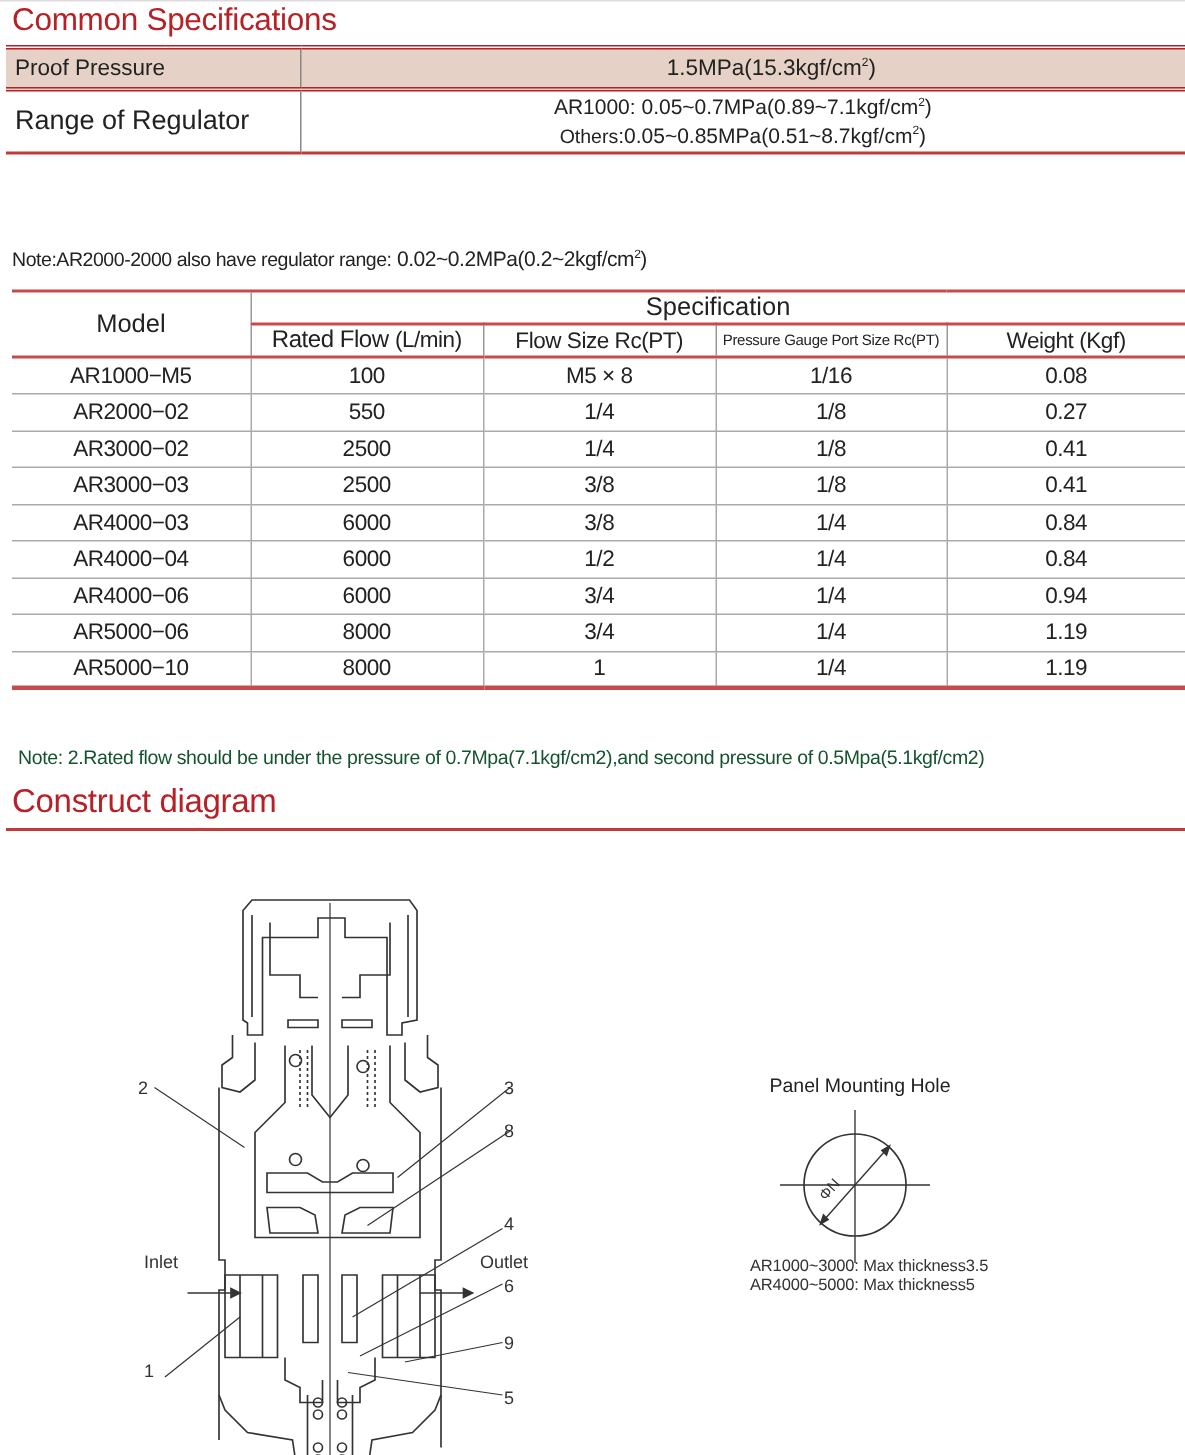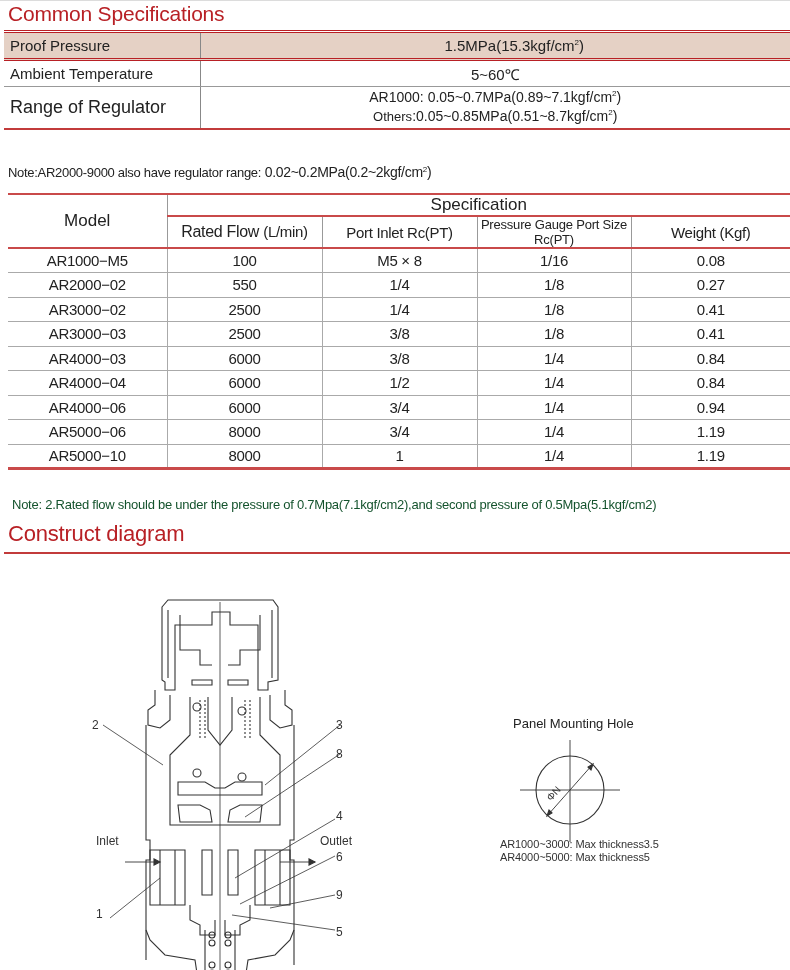--- a/index.html
+++ b/index.html
@@ -34,21 +34,21 @@
 
   
   .model-table { position: absolute; left: 8px; top: 193px; width: 782px; border-collapse: collapse; }
   .model-table th, .model-table td { text-align: center; font-weight: normal; color: #222; }
   .model-table thead tr.h1 th { border-top: 2px solid #c94a4a; height: 21px; font-size: 17px; }
   .model-table thead tr.h1 th.model { font-size: 17px; border-right: 1px solid #999; border-bottom: 2px solid #c94a4a; }
   .model-table thead tr.h1 th.spec { border-bottom: 2px solid #c94a4a; }
   .model-table thead tr.h2 th { height: 22px; font-size: 15px; border-bottom: 2px solid #c94a4a; border-right: 1px solid #999; letter-spacing: -0.3px; }
   .model-table thead tr.h2 th:last-child { border-right: none; }
   .model-table thead tr.h2 th .sm { font-size: 16px; }
-  .model-table thead tr.h2 th.tiny { font-size: 13px; letter-spacing: -0.2px; }
+  .model-table thead tr.h2 th.tiny { font-size: 10px; letter-spacing: -0.2px; }
   .model-table tbody td { height: 24.5px; font-size: 15px; border-bottom: 1px solid #aaa; border-right: 1px solid #aaa; letter-spacing: -0.3px; }
   .model-table tbody td:last-child { border-right: none; }
   .model-table tbody tr:last-child td { border-bottom: 3px solid #c94a4a; }
   .col-model { width: 159px; }
   .col-flow { width: 155px; }
   .col-port { width: 155px; }
   .col-gauge { width: 154px; }
 
   .note2 { position: absolute; left: 12px; top: 497px; font-size: 13px; color: #14532d; letter-spacing: -0.25px; }
 
@@ -64,53 +64,49 @@
 
 <div class="top-rule"></div>
 
 <div class="section-title" style="top:2px;text-align:right;">Common Specifications</div>
 
 <table class="spec-table">
   <tbody>
       <tr class="r1">
     <td class="lbl">Proof Pressure</td>
     <td class="val"><span>1.5MPa(15.3kgf/cm</span><sup>2</sup><span>)</span></td>
-  </tr>
-  <tr class="r3">
-    <td class="lbl">Ambient Temperature</td>
-    <td class="val">5~60℃</td>
   </tr>
   <tr class="r4">
     <td class="lbl">Range of Regulator</td>
     <td class="val">
       <div><span>AR1000: 0.05~0.7MPa(0.89~7.1kgf/cm</span><sup>2</sup><span>)</span></div>
       <div><span style="font-size:13px;">Others</span><span>:0.05~0.85MPa(0.51~8.7kgf/cm</span><sup>2</sup><span>)</span></div>
     </td>
   </tr>
 </tbody>
   </table>
 
-<div class="note1"><span>Note:AR2000-9000 also have regulator range:</span><span class="big"> 0.02~0.2MPa(0.2~2kgf/cm</span><sup>2</sup><span class="big">)</span></div>
+<div class="note1"><span>Note:AR2000-2000 also have regulator range:</span><span class="big"> 0.02~0.2MPa(0.2~2kgf/cm</span><sup>2</sup><span class="big">)</span></div>
 
 <table class="model-table">
   <colgroup>
     <col class="col-model">
       <col class="col-flow">
       <col class="col-port">
       <col class="col-gauge">
       <col>
   </colgroup>
   <thead>
     <tr class="h1">
       <th class="model" rowspan="2">Model</th>
       <th class="spec" colspan="4">Specification</th>
     </tr>
     <tr class="h2">
       <th><span class="sm">Rated Flow </span><span>(L/min)</span></th>
-      <th>Port Inlet Rc(PT)</th>
+      <th>Flow Size Rc(PT)</th>
       <th class="tiny">Pressure Gauge Port Size Rc(PT)</th>
       <th>Weight (Kgf)</th>
     </tr>
   </thead>
   <tbody>
     <tr>
         <td>AR1000−M5</td>
         <td>100</td>
         <td>M5 × 8</td>
         <td>1/16</td>

